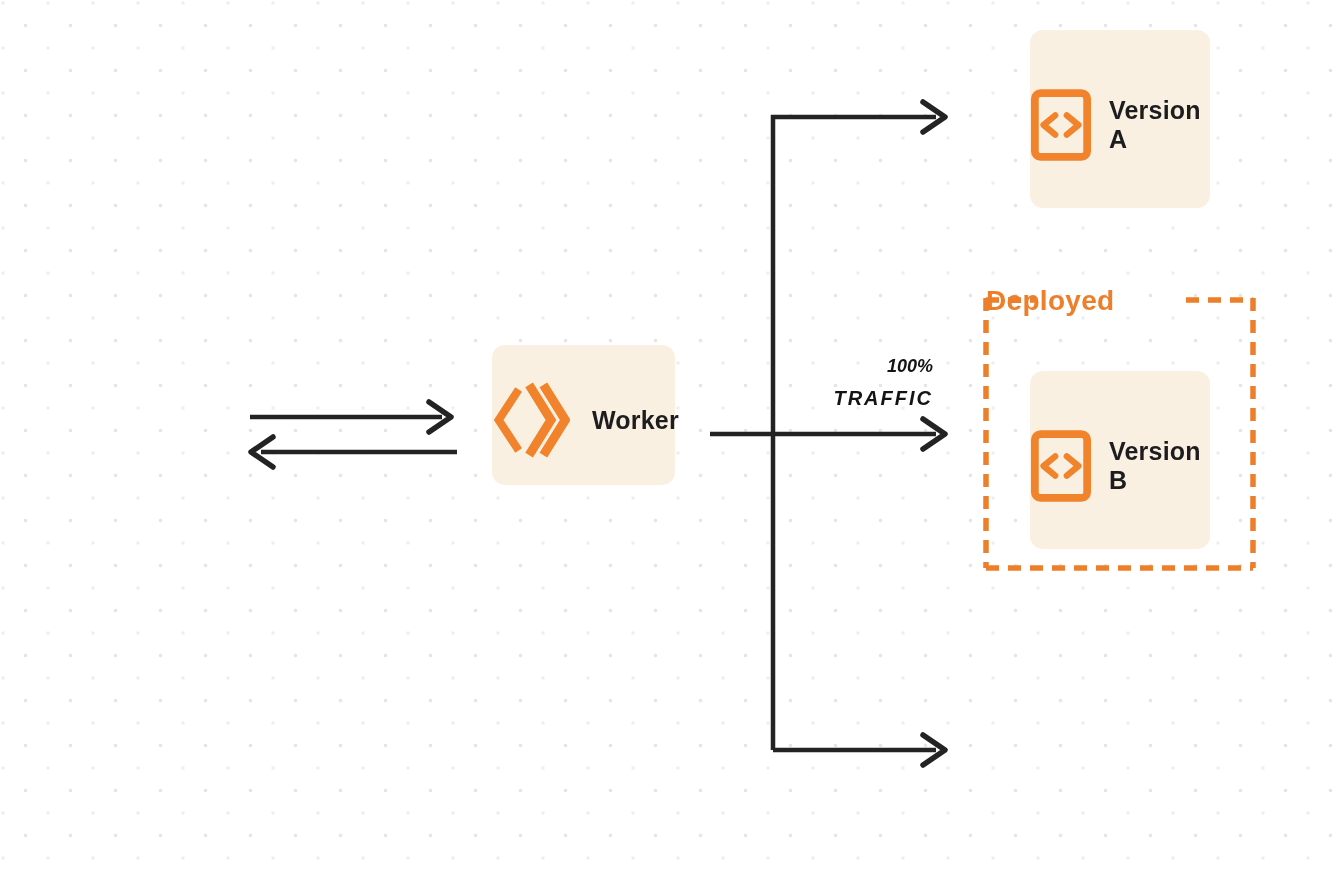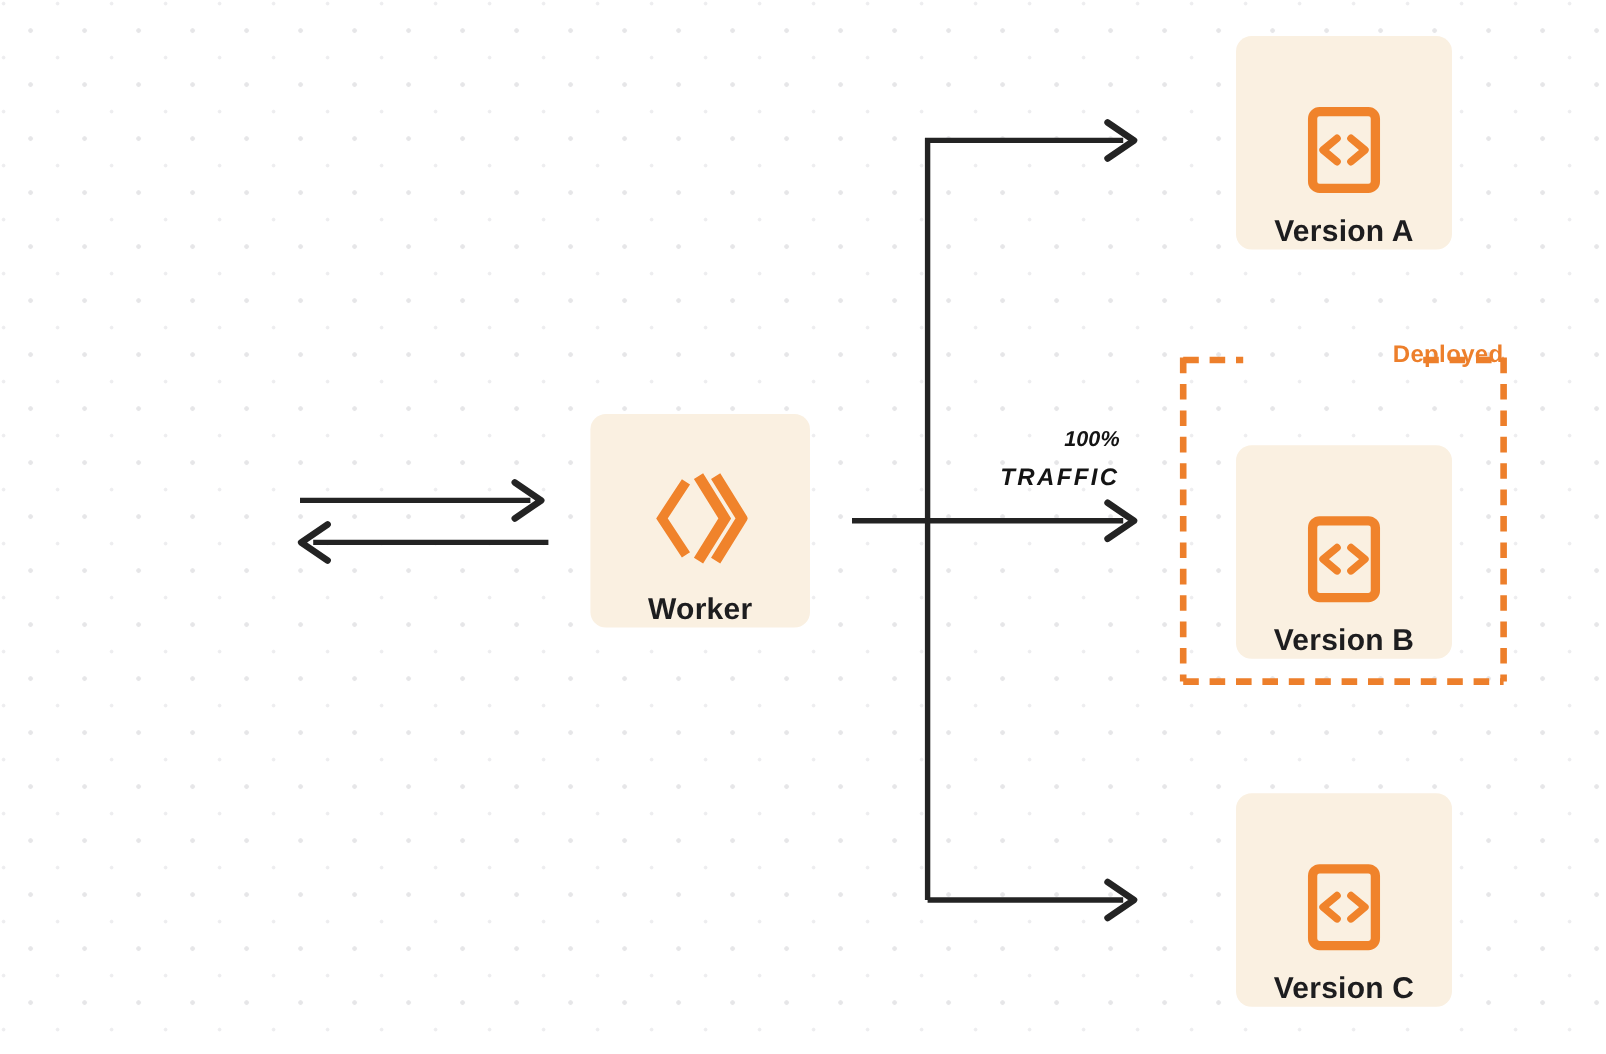--- a/index.html
+++ b/index.html
@@ -20,58 +20,58 @@
     background-position: 3px 3px, 25.5px 25.5px;
   }
   svg.connectors {
     position: absolute;
     left: 0; top: 0;
     width: 1338px; height: 878px;
   }
   .node {
     position: absolute;
     display: flex;
-    flex-direction: column;
+    flex-direction: row;
     align-items: center;
-    justify-content: flex-end;
+    justify-content: flex-start;
     border-radius: 13px;
   }
   .node-gray  { background: #f6f6f7; }
   .node-cream { background: #faf0e1; }
   .node-label {
     font-weight: 700;
     font-size: 25px;
     color: #1d1d1f;
     letter-spacing: 0.2px;
   }
   .client-node  { left: 30px;  top: 344px; width: 182px; height: 181px; }
-  .worker-node  { left: 492px; top: 345px; width: 183px; height: 178px; gap: 22px; padding-top: 10px; }
+  .worker-node  { left: 492px; top: 345px; width: 183px; height: 140px; gap: 22px; padding-top: 10px; }
   .version-node { width: 180px; height: 178px; gap: 17px; padding-top: 12px; }
   .version-a { left: 1030px; top: 30px;  }
   .version-b { left: 1030px; top: 345px; margin-top: 26px; }
   .version-c { left: 1030px; top: 661px; }
   .traffic-label {
     position: absolute;
     left: 788px; top: 350px;
     width: 145px;
     text-align: right;
     font-weight: 700;
     color: #141414;
     line-height: 32px;
     font-style: italic;
   }
   .traffic-line1 { font-size: 18px; display: block; }
   .traffic-line2 { font-size: 20px; display: block; letter-spacing: 2px; }
   .deployed-label {
     position: absolute;
     left: 986px; top: 285px;
     width: 267px;
-    text-align: right;
+    text-align: left;
     font-weight: 700;
-    font-size: 20px;
+    font-size: 28px;
     color: #ed7f2b;
     letter-spacing: 0.3px;
   }
   .icon-wrap { display: flex; align-items: center; justify-content: center; }
 </style>
 </head>
 <body>
 
 <div class="stage">
 
@@ -145,24 +145,14 @@
     <span class="icon-wrap">
       <svg width="62" height="74" viewBox="0 0 64 76" fill="none" stroke="#f0832b" stroke-linejoin="round" stroke-linecap="round">
         <rect x="5" y="5" width="54" height="66" rx="6" stroke-width="8"></rect>
         <path d="M26,28 L14,38 L26,48" stroke-width="6.5"></path>
         <path d="M38,28 L50,38 L38,48" stroke-width="6.5"></path>
       </svg>
     </span>
     <span class="node-label">Version B</span>
   </div>
 
-  <div class="node node-cream version-node version-c">
-    <span class="icon-wrap">
-      <svg width="62" height="74" viewBox="0 0 64 76" fill="none" stroke="#f0832b" stroke-linejoin="round" stroke-linecap="round">
-        <rect x="5" y="5" width="54" height="66" rx="6" stroke-width="8"></rect>
-        <path d="M26,28 L14,38 L26,48" stroke-width="6.5"></path>
-        <path d="M38,28 L50,38 L38,48" stroke-width="6.5"></path>
-      </svg>
-    </span>
-    <span class="node-label">Version C</span>
-  </div>
 
 </div>
 
 </body></html>

